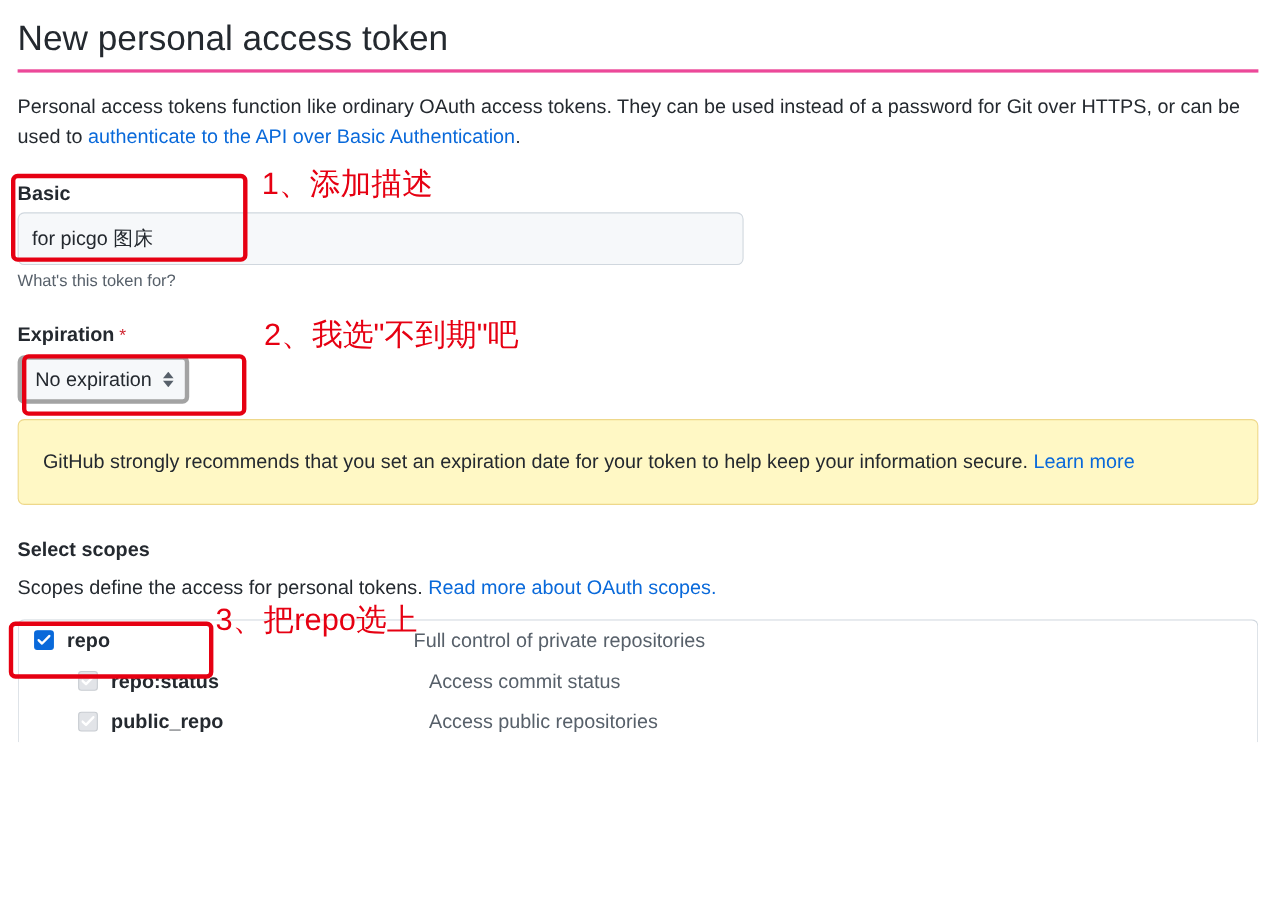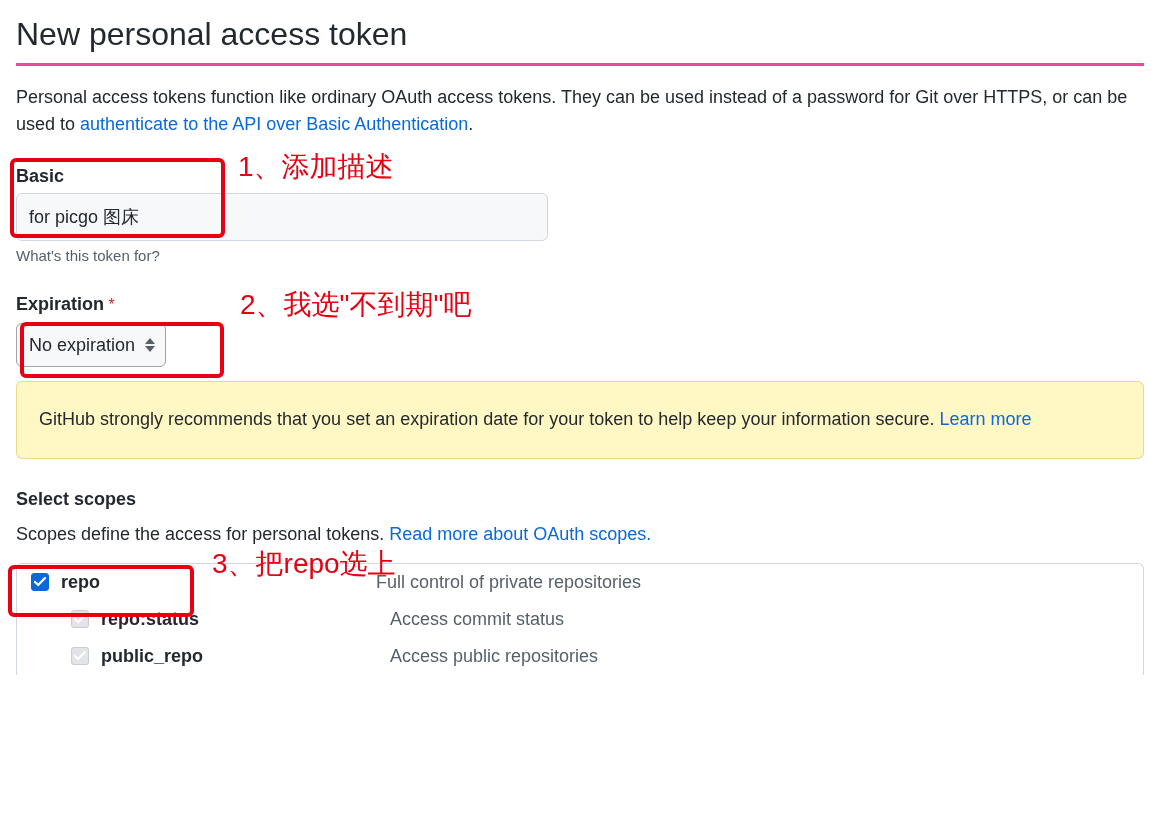--- a/index.html
+++ b/index.html
@@ -32,21 +32,21 @@
     font-size: 18px;
     font-weight: 600;
     display: block;
     margin-bottom: 6px;
   }
   .note-box {
     position: relative;
     margin-bottom: 6px;
   }
   .note-input {
-    width: 532px;
+    width: 660px;
     height: 48px;
     padding: 8px 12px;
     font-size: 18px;
     border: 1px solid #d0d7de;
     border-radius: 6px;
     background: #f6f8fa;
     color: #24292f;
   }
   .note-hint {
     font-size: 15px;
@@ -57,21 +57,21 @@
   .exp-block { margin-top: 30px; }
   .req { color: #cf222e; }
   .exp-row { display: flex; align-items: center; gap: 14px; margin-top: 8px; }
   .select-box {
     display: inline-flex;
     align-items: center;
     gap: 10px;
     height: 44px;
     padding: 4px 10px 4px 12px;
     background: #f6f8fa;
-    border: 1px solid #a3a3a3;
+    border: 4px solid #a3a3a3;
     border-radius: 6px;
     font-size: 18px;
     cursor: pointer;
   }
   .sort-caret {
     display: inline-flex;
     flex-direction: column;
     line-height: 0;
     gap: 2px;
   }
@@ -235,14 +235,14 @@
             </svg>
         </span>
         <span class="scope-name sub">public_repo</span>
       </div>
       <div class="scope-desc">Access public repositories</div>
     </div>
 
   </div>
 
   <div class="anno-box" style="left:-8px; top:76px; width:186px; height:52px;"></div>
-  <div class="anno-text" style="left:196px; top:56px;">3、把repo选上</div>
+  <div class="anno-text" style="left:180px; top:56px;">3、把repo选上</div>
 </div>
 
 </body></html>

